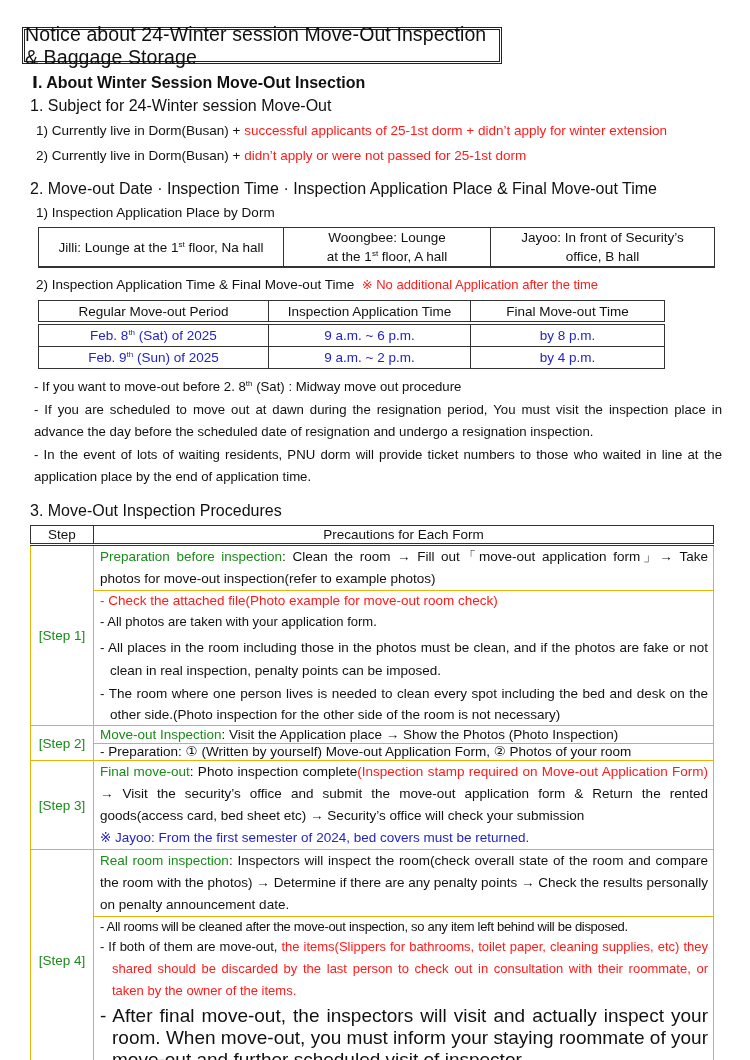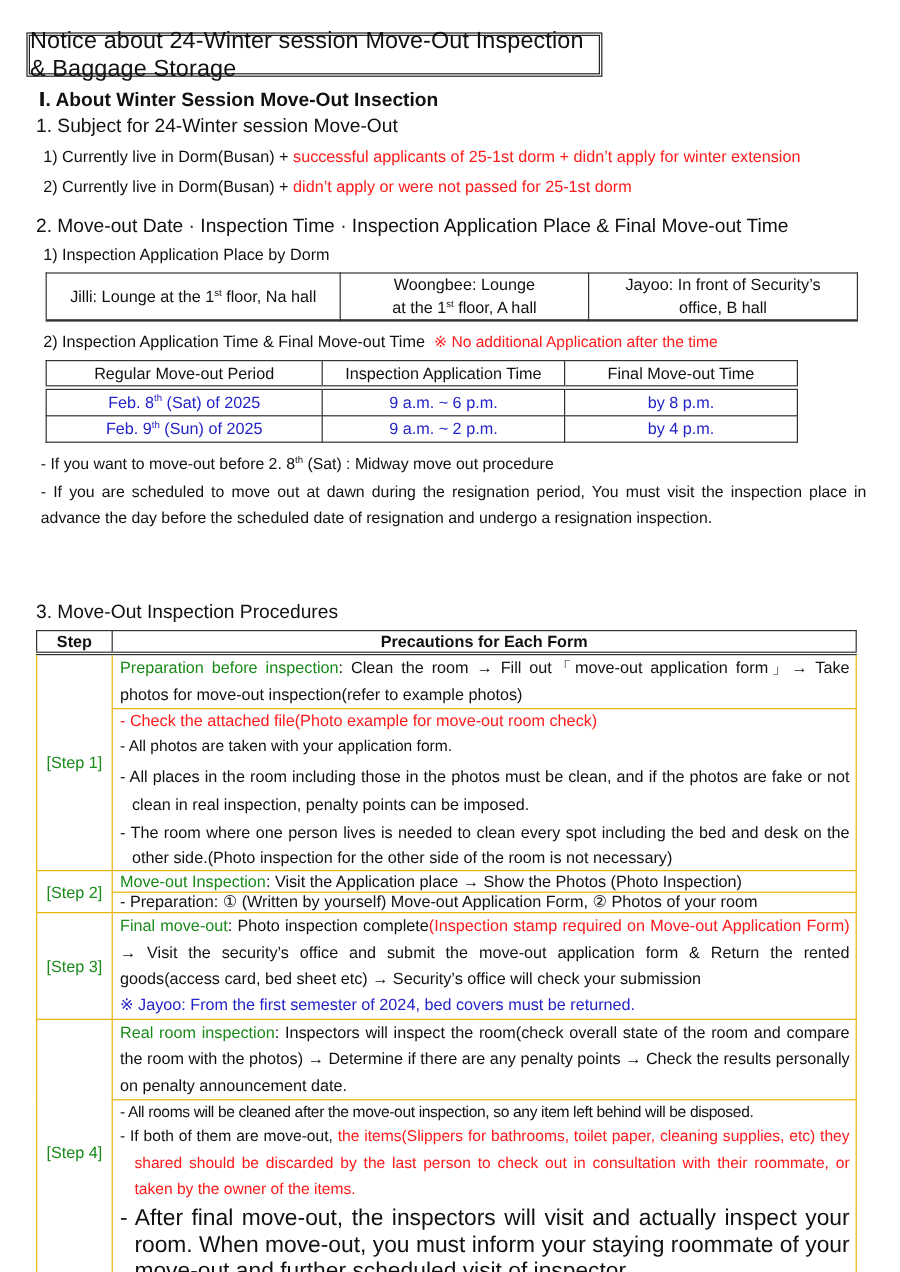--- a/index.html
+++ b/index.html
@@ -52,21 +52,21 @@
   .notes .n1 { padding-left: 4px; }
   .notes .n2 { padding-left: 4px; text-indent: 0; }
 
   .h3 { left: 30px; top: 502px; font-size: 16px; }
 
   .proc {
     position: absolute; left: 30px; top: 525px; width: 684px; font-size: 13.5px;
     border: 1px solid #222;
   }
   .proc th {
-    font-weight: bold; border: 1px solid #333; height: 17px; padding: 0; line-height: 17px;
+    font-weight: normal; border: 1px solid #333; height: 17px; padding: 0; line-height: 17px;
   }
   .proc thead th { border-bottom: 3px double #333; }
   .proc td { border: 1px solid #eab308; vertical-align: top; }
   .proc td.step { width: 60px; text-align: center; vertical-align: middle; color: #1a8a1a; }
   .proc td.c { padding: 0 5px 0 6px; text-align: justify; }
   .proc td.c p { margin: 0; }
   .lh22 { line-height: 22px; }
   .cond { letter-spacing: -0.3px; }
 </style>
 </head>
@@ -128,20 +128,21 @@
       <td><span>Feb. 9</span><sup>th</sup><span> (Sun) of 2025</span></td>
       <td>9 a.m. ~ 2 p.m.</td>
       <td>by 4 p.m.</td>
     </tr>
   </tbody>
 </table>
 
 <div class="notes">
   <p class="n1"><span> - If you want to move-out before 2. 8</span><sup>th</sup><span> (Sat) : Midway move out procedure</span></p>
   <p class="n2"> - If you are scheduled to move out at dawn during the resignation period, You must visit the inspection place in advance the day before the scheduled date of resignation and undergo a resignation inspection.</p>
+  <p class="n2">  - In the event of lots of waiting residents, PNU dorm will provide ticket numbers to those who waited in line at the application place by the end of application time.</p>
 </div>
 
 <div class="abs h3">3. Move-Out Inspection Procedures</div>
 
 <table class="proc">
   <thead>
     <tr>
       <th style="width:60px">Step</th>
       <th>Precautions for Each Form</th>
     </tr>

